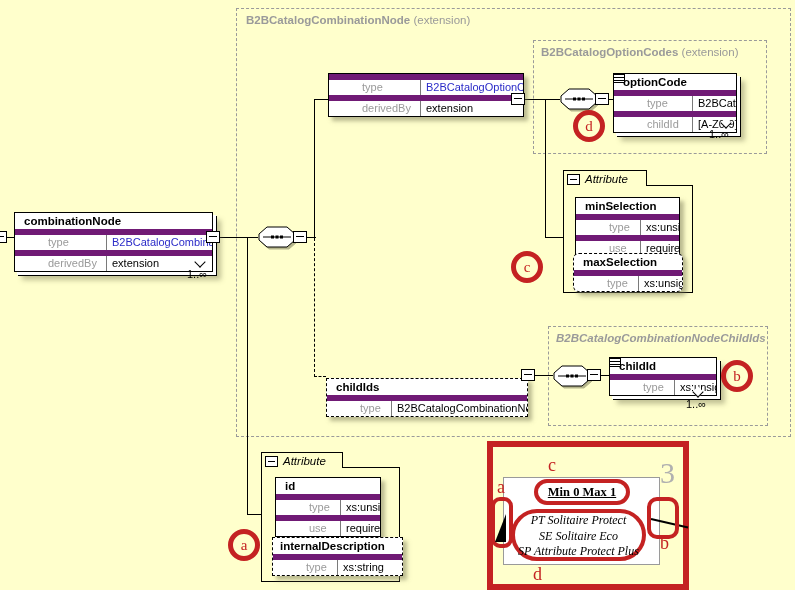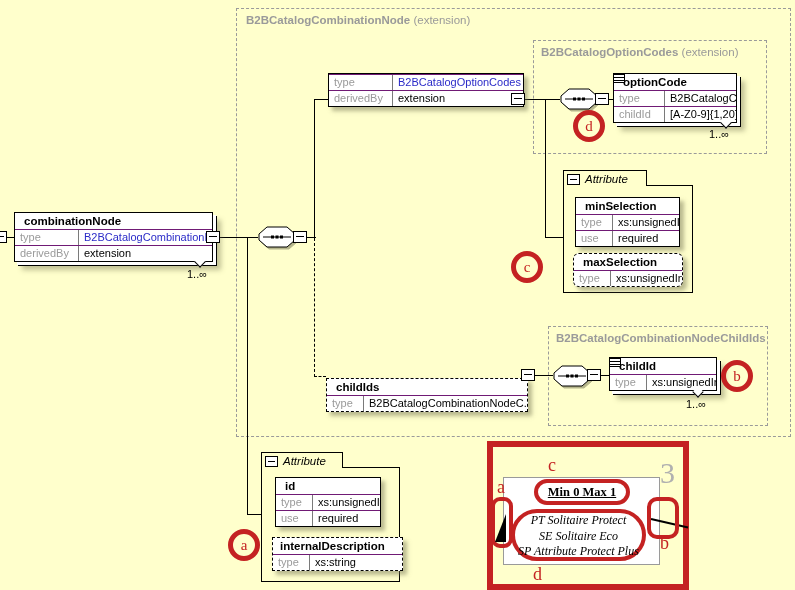--- a/index.html
+++ b/index.html
@@ -13,21 +13,21 @@
   .hline{position:absolute;height:1px;background:#000;z-index:1;}
   .vline{position:absolute;width:1px;background:#000;z-index:1;}
   .hdash{position:absolute;height:0;border-top:1px dashed #000;z-index:1;}
   .vdash{position:absolute;width:0;border-left:1px dashed #000;z-index:1;}
   
   .minusbox{position:absolute;width:14px;height:12px;background:#fff;border:1px solid #000;z-index:3;box-sizing:border-box;}
   .minusbox::before{content:"";position:absolute;left:2px;right:2px;top:4px;height:1px;background:#000;}
   
   .ebox{position:absolute;background:#fff;border:1px solid #000;z-index:2;box-sizing:border-box;}
   .ebox .ti{font-weight:bold;font-size:11.5px;line-height:13px;padding:2px 5px 1px 9px;white-space:nowrap;}
-  .ebox .rw{display:flex;border-top:1px solid #701a75;line-height:13px;}
+  .ebox .rw{display:flex;border-top:6px solid #701a75;line-height:13px;padding-left:28px;}
   .ebox .lb{flex:none;color:#9a9a9a;padding:1px 3px 1px 5px;border-right:1px solid #7a7a7a;}
   .ebox .vl{padding:1px 4px 1px 5px;white-space:nowrap;overflow:hidden;}
   .link{color:#2B2BC8;}
   .shadow{box-shadow:4px 4px 4px rgba(120,120,85,.5);}
   .stacked{box-shadow:3px 3px 0 0 #fff,4px 4px 0 0 #000,8px 8px 5px rgba(120,120,85,.45);}
   .dashedb{border-style:dashed;}
   .occurs{position:absolute;font-size:11px;z-index:2;white-space:nowrap;}
   .notch{position:absolute;width:7px;height:7px;background:#fff;border-right:1px solid #000;border-bottom:1px solid #000;transform:rotate(45deg);z-index:4;}
   .note{position:absolute;left:-1px;top:-1px;width:10px;height:8px;border:1px solid #000;z-index:4;
         background:#fff repeating-linear-gradient(to bottom,#000 0 1px,transparent 1px 3px);}
@@ -68,21 +68,21 @@
   <div class="cont-label" style="left:246px;top:14px;">
     <span class="nm">B2BCatalogCombinationNode</span>
     <span>(extension)</span>
   </div>
   <div class="cont" style="left:533px;top:40px;width:232px;height:112px;"></div>
   <div class="cont-label" style="left:541px;top:46px;">
     <span class="nm">B2BCatalogOptionCodes</span>
     <span>(extension)</span>
   </div>
   <div class="cont" style="left:548px;top:326px;width:218px;height:98px;"></div>
-  <div class="cont-label" style="left:556px;top:332px;">
+  <div class="cont-label" style="left:556px;top:332px;font-style:italic;">
     <span class="nm">B2BCatalogCombinationNodeChildIds</span>
     <span></span>
   </div>
 
   <div class="hline" style="left:0;top:237px;width:14px;"></div>
   <div class="hline" style="left:220px;top:237px;width:38px;"></div>
   <div class="hline" style="left:307px;top:237px;width:9px;"></div>
   <div class="vline" style="left:314px;top:99px;height:139px;"></div>
   <div class="hline" style="left:314px;top:99px;width:14px;"></div>
   <div class="vdash" style="left:314px;top:238px;height:139px;"></div>

